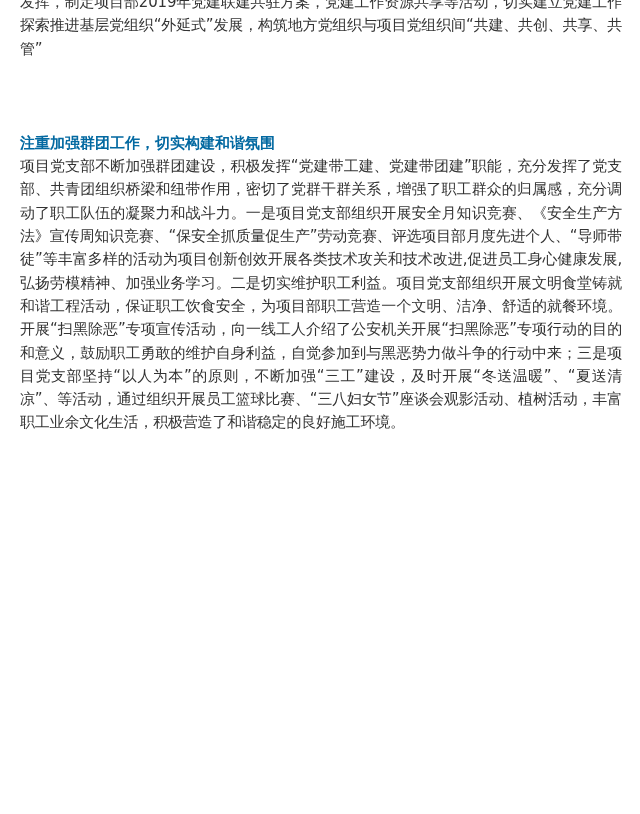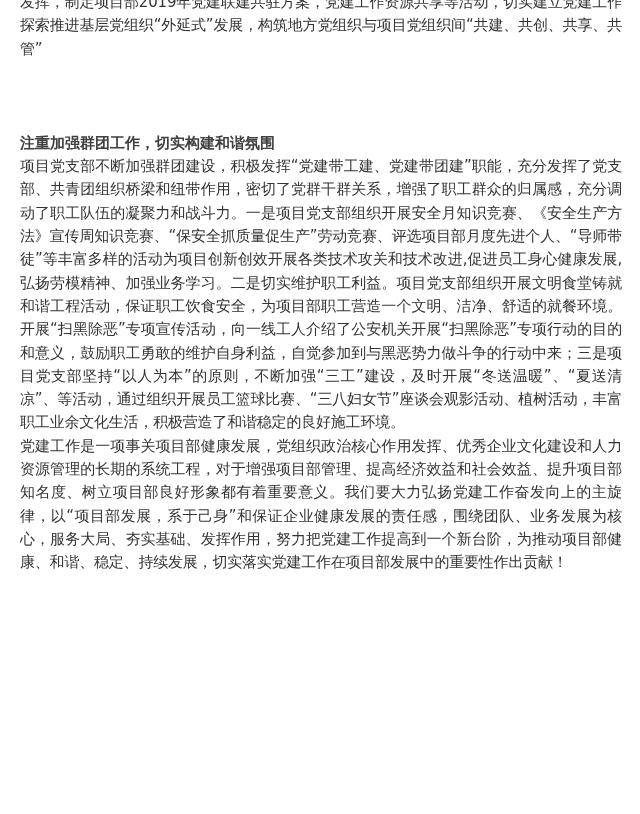--- a/index.html
+++ b/index.html
@@ -9,26 +9,25 @@
       color: #333333;
     }
     .doc { position: absolute; left: 20px; width: 602px; top: -9px; }
     .p {
       margin: 0; font-size: 15px; line-height: 23.3px;
       text-align: justify; letter-spacing: -0.2px;
     }
     .gap1 { height: 44px; }
     .gap2 { height: 27px; }
     .heading {
-      margin: 0; font-size: 15px; line-height: 23.3px; font-weight: bold; color: #404040;
+      margin: 0; font-size: 15px; line-height: 23.3px; font-weight: bold; color: #0369a1;
     }
   </style>
 </head>
 <body>
 
 <div class="doc">
   <p class="p">发挥，制定项目部2019年党建联建共驻方案，党建工作资源共享等活动，切实建立党建工作探索推进基层党组织“外延式”发展，构筑地方党组织与项目党组织间“共建、共创、共享、共管”</p>
   <div class="gap1"></div>
   <div class="gap2"></div>
   <h3 class="heading">注重加强群团工作，切实构建和谐氛围</h3>
   <p class="p">项目党支部不断加强群团建设，积极发挥“党建带工建、党建带团建”职能，充分发挥了党支部、共青团组织桥梁和纽带作用，密切了党群干群关系，增强了职工群众的归属感，充分调动了职工队伍的凝聚力和战斗力。一是项目党支部组织开展安全月知识竞赛、《安全生产方法》宣传周知识竞赛、“保安全抓质量促生产”劳动竞赛、评选项目部月度先进个人、“导师带徒”等丰富多样的活动为项目创新创效开展各类技术攻关和技术改进,促进员工身心健康发展,弘扬劳模精神、加强业务学习。二是切实维护职工利益。项目党支部组织开展文明食堂铸就和谐工程活动，保证职工饮食安全，为项目部职工营造一个文明、洁净、舒适的就餐环境。开展“扫黑除恶”专项宣传活动，向一线工人介绍了公安机关开展“扫黑除恶”专项行动的目的和意义，鼓励职工勇敢的维护自身利益，自觉参加到与黑恶势力做斗争的行动中来；三是项目党支部坚持“以人为本”的原则，不断加强“三工”建设，及时开展“冬送温暖”、“夏送清凉”、等活动，通过组织开展员工篮球比赛、“三八妇女节”座谈会观影活动、植树活动，丰富职工业余文化生活，积极营造了和谐稳定的良好施工环境。</p>
-  <p class="p">党建工作是一项事关项目部健康发展，党组织政治核心作用发挥、优秀企业文化建设和人力资源管理的长期的系统工程，对于增强项目部管理、提高经济效益和社会效益、提升项目部知名度、树立项目部良好形象都有着重要意义。我们要大力弘扬党建工作奋发向上的主旋律，以“项目部发展，系于己身”和保证企业健康发展的责任感，围绕团队、业务发展为核心，服务大局、夯实基础、发挥作用，努力把党建工作提高到一个新台阶，为推动项目部健康、和谐、稳定、持续发展，切实落实党建工作在项目部发展中的重要性作出贡献！</p>
 </div>
 
 </body></html>

